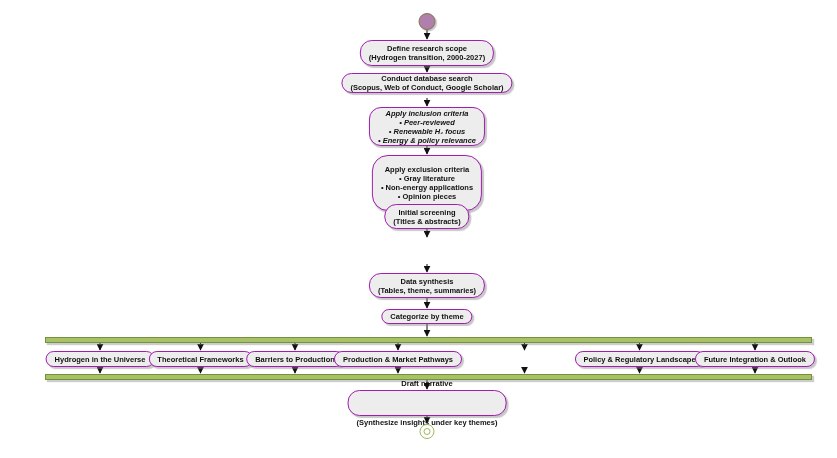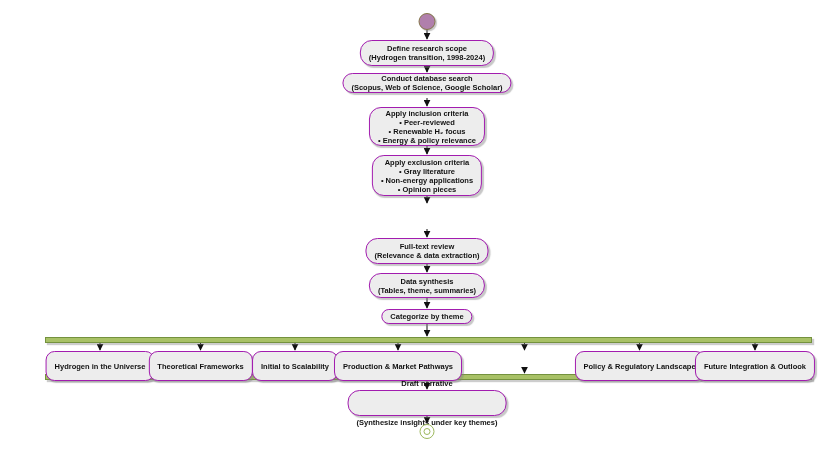--- a/index.html
+++ b/index.html
@@ -8,21 +8,21 @@
     font-family:"Liberation Sans", sans-serif; overflow:hidden;
   }
   .node {
     position:absolute; transform:translateX(-50%);
     background:#ededed; border:1px solid #a21caf; border-radius:12px;
     box-shadow:2px 2px 1px rgba(130,130,130,0.45);
     display:flex; flex-direction:column; align-items:center; justify-content:center;
     font-size:7.5px; line-height:9px; font-weight:700; color:#111;
     white-space:nowrap; padding:0 8px; box-sizing:border-box; text-align:center;
   }
-  .pill { border-radius:9px; height:30px; }
+  .pill { border-radius:9px; height:16px; }
   .single { border-radius:8px; }
   .bar {
     position:absolute; height:4px; background:#a8c166; border:1px solid #74923e;
     box-shadow:2px 2px 1px rgba(130,130,130,0.4); box-sizing:content-box;
   }
   .start-circle {
     position:absolute; transform:translateX(-50%);
     width:15px; height:15px; border-radius:50%;
     background:#b07fac; border:1.5px solid #847649;
     box-shadow:1.5px 1.5px 1px rgba(130,130,130,0.45);
@@ -78,68 +78,68 @@
     <line x1="755" y1="368" x2="755" y2="373" marker-end="url(#ah)"></line>
 
     <line x1="427" y1="380" x2="427" y2="389" marker-end="url(#ah)"></line>
     <line x1="427" y1="416" x2="427" y2="423" marker-end="url(#ah)"></line>
   </svg>
 
   <div class="start-circle" style="left:427px; top:13px;"></div>
 
   <div class="node" style="left:427px; top:40px; height:26px;">
     <span>Define research scope</span>
-    <span>(Hydrogen transition, 1998-2024)</span>
+    <span>(Hydrogen transition, 2000-2027)</span>
   </div>
 
   <div class="node" style="left:427px; top:73px; height:20px;">
     <span>Conduct database search</span>
-    <span>(Scopus, Web of Science, Google Scholar)</span>
+    <span>(Scopus, Web of Conduct, Google Scholar)</span>
   </div>
 
-  <div class="node" style="left:427px; top:107px; height:39px;">
+  <div class="node" style="left:427px; top:107px; height:39px;font-style:italic;">
     <span>Apply inclusion criteria</span>
     <span>• Peer-reviewed</span>
     <span>• Renewable H₂ focus</span>
     <span>• Energy &amp; policy relevance</span>
   </div>
 
-  <div class="node" style="left:427px; top:155px; height:41px;">
+  <div class="node" style="left:427px; top:155px; height:56px;border-radius:16px;">
     <span>Apply exclusion criteria</span>
     <span>• Gray literature</span>
     <span>• Non-energy applications</span>
     <span>• Opinion pieces</span>
   </div>
 
+  <div class="node" style="left:427px; top:204px; height:25px;">
+    <span>Initial screening</span>
+    <span>(Titles &amp; abstracts)</span>
+  </div>
 
-  <div class="node" style="left:427px; top:238px; height:26px;">
-    <span>Full-text review</span>
-    <span>(Relevance &amp; data extraction)</span>
-  </div>
 
   <div class="node" style="left:427px; top:273px; height:25px;">
     <span>Data synthesis</span>
     <span>(Tables, theme, summaries)</span>
   </div>
 
   <div class="node single" style="left:427px; top:309px; height:15px;">
     <span>Categorize by theme</span>
   </div>
 
   <div class="bar" style="left:45px; top:337px; width:765px;"></div>
   <div class="bar" style="left:45px; top:374px; width:765px;"></div>
 
   <div class="node pill" style="left:100px; top:351px;">
     <span>Hydrogen in the Universe</span>
   </div>
   <div class="node pill" style="left:200.5px; top:351px;">
     <span>Theoretical Frameworks</span>
   </div>
   <div class="node pill" style="left:295px; top:351px;">
-    <span>Initial to Scalability</span>
+    <span>Barriers to Production</span>
   </div>
   <div class="node pill" style="left:398px; top:351px;">
     <span>Production &amp; Market Pathways</span>
   </div>
   <div class="node pill" style="left:639.5px; top:351px;">
     <span>Policy &amp; Regulatory Landscape</span>
   </div>
   <div class="node pill" style="left:755px; top:351px;">
     <span>Future Integration &amp; Outlook</span>
   </div>

